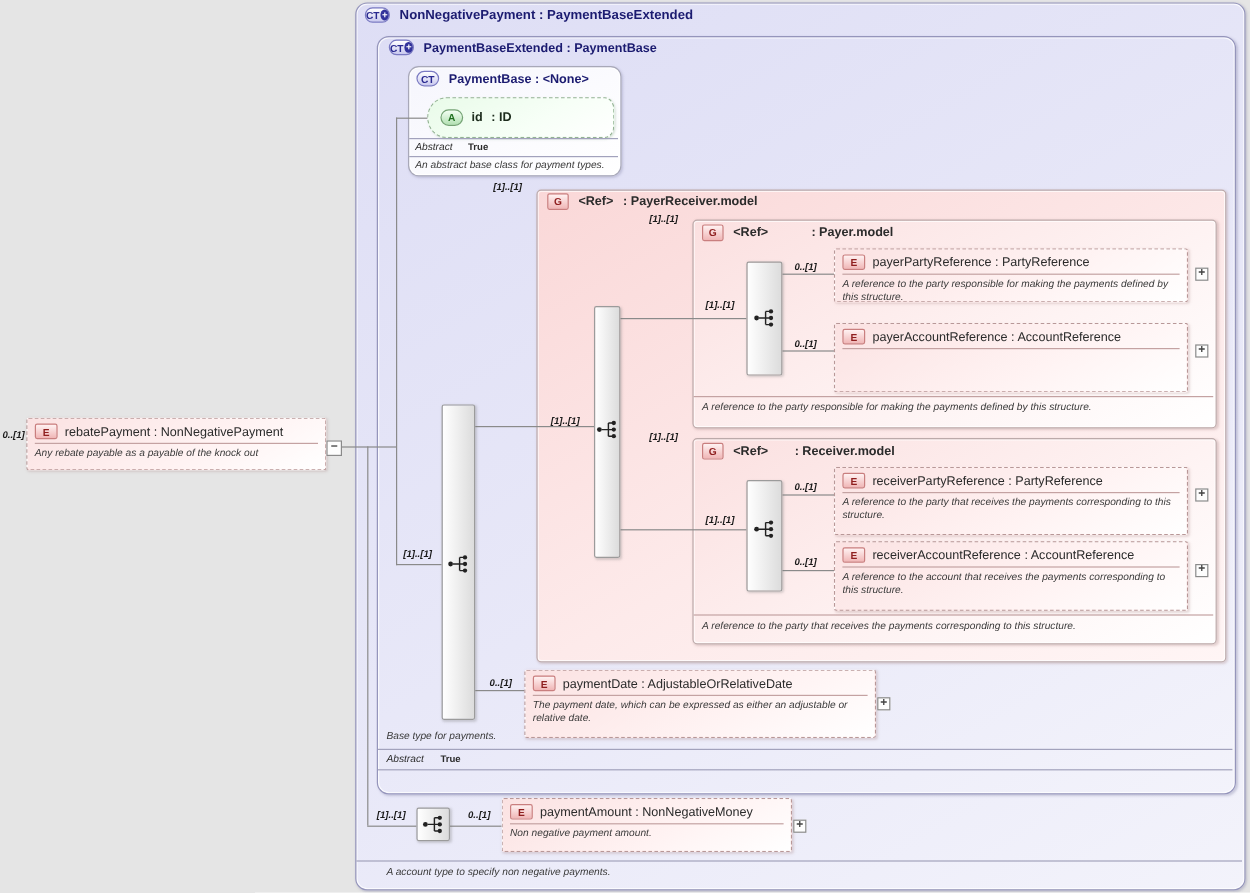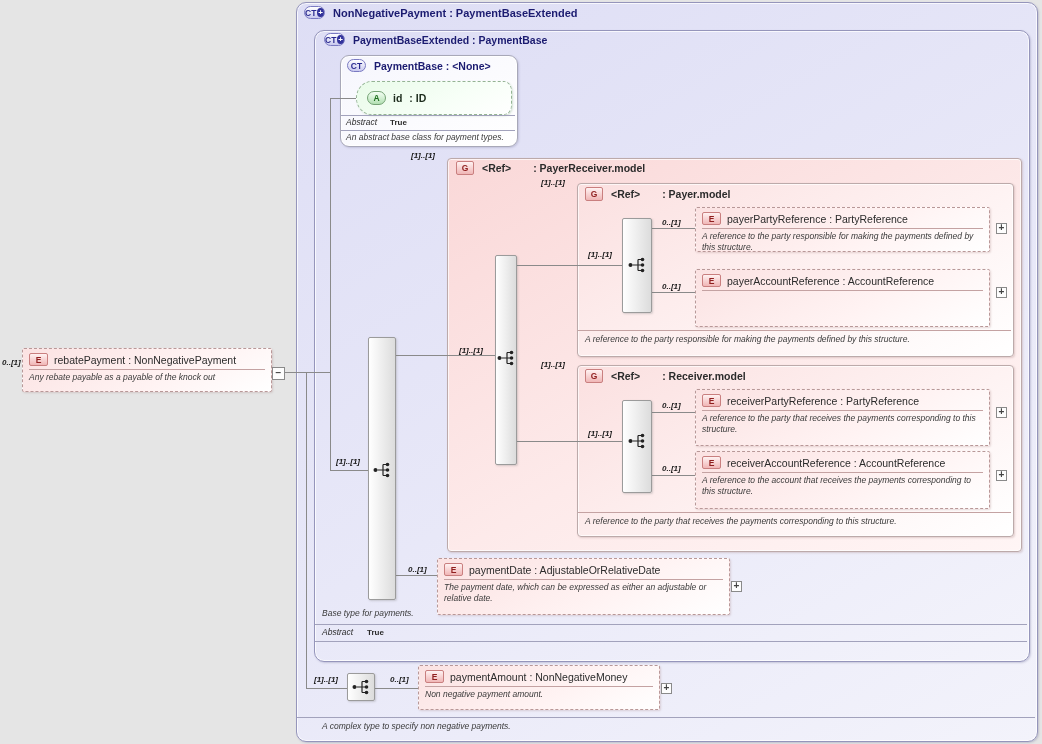--- a/index.html
+++ b/index.html
@@ -140,21 +140,21 @@
     </svg>
 
   <div class="hdr" style="left:304px;top:6px;">
     <span class="badge b-ct">
         <span>CT</span>
         <span class="plusdot">+</span>
       </span>
     <span class="t">NonNegativePayment : PaymentBaseExtended</span>
   </div>
   <div class="sep" style="left:297px;top:717px;width:738px;"></div>
-  <div class="abs-note" style="left:322px;top:721px;width:690px;">A complex type to specify non negative payments.</div>
+  <div class="abs-note" style="left:322px;top:721px;width:690px;">A account type to specify non negative payments.</div>
 
   <div class="hdr" style="left:324px;top:33px;">
     <span class="badge b-ct">
         <span>CT</span>
         <span class="plusdot">+</span>
       </span>
     <span class="t2">PaymentBaseExtended : PaymentBase</span>
   </div>
   <div class="sep" style="left:315px;top:624px;width:712px;"></div>
   <div class="abslbl" style="left:322px;top:627px;">Abstract</div>
@@ -186,30 +186,30 @@
       <span class="t">rebatePayment : NonNegativePayment</span>
     </div>
     <div class="note">Any rebate payable as a payable of the knock out</div>
   </div>
   <div class="handle big" style="left:272px;top:367px;">−</div>
 
   <div class="card" style="left:411px;top:151px;">[1]..[1]</div>
   <div class="hdr ghdr" style="left:456px;top:161px;">
     <span class="badge b-g">G</span>
     <span class="t">&lt;Ref&gt;</span>
-    <span class="t" style="margin-left:14px;text-align:right;">: PayerReceiver.model</span>
+    <span class="t" style="margin-left:0;text-align:right;">: PayerReceiver.model</span>
   </div>
   <div class="card" style="left:459px;top:346px;">[1]..[1]</div>
   <div class="card" style="left:336px;top:457px;">[1]..[1]</div>
 
   <div class="card" style="left:541px;top:178px;">[1]..[1]</div>
   <div class="hdr ghdr" style="left:585px;top:187px;">
     <span class="badge b-g">G</span>
     <span class="t">&lt;Ref&gt;</span>
-    <span class="t" style="margin-left:14px;">: Payer.model</span>
+    <span class="t" style="margin-left:28px;">: Payer.model</span>
   </div>
   <div class="card" style="left:588px;top:250px;">[1]..[1]</div>
   <div class="sep-pink" style="left:578px;top:330px;width:433px;"></div>
   <div class="abs-note" style="left:585px;top:334px;width:420px;">A reference to the party responsible for making the payments defined by this structure.</div>
 
   <div class="card" style="left:662px;top:218px;">0..[1]</div>
   <div class="ebox" style="left:695px;top:207px;width:295px;height:45px;">
     <div class="trow">
       <span class="badge b-e">E</span>
       <span class="t">payerPartyReference : PartyReference</span>

